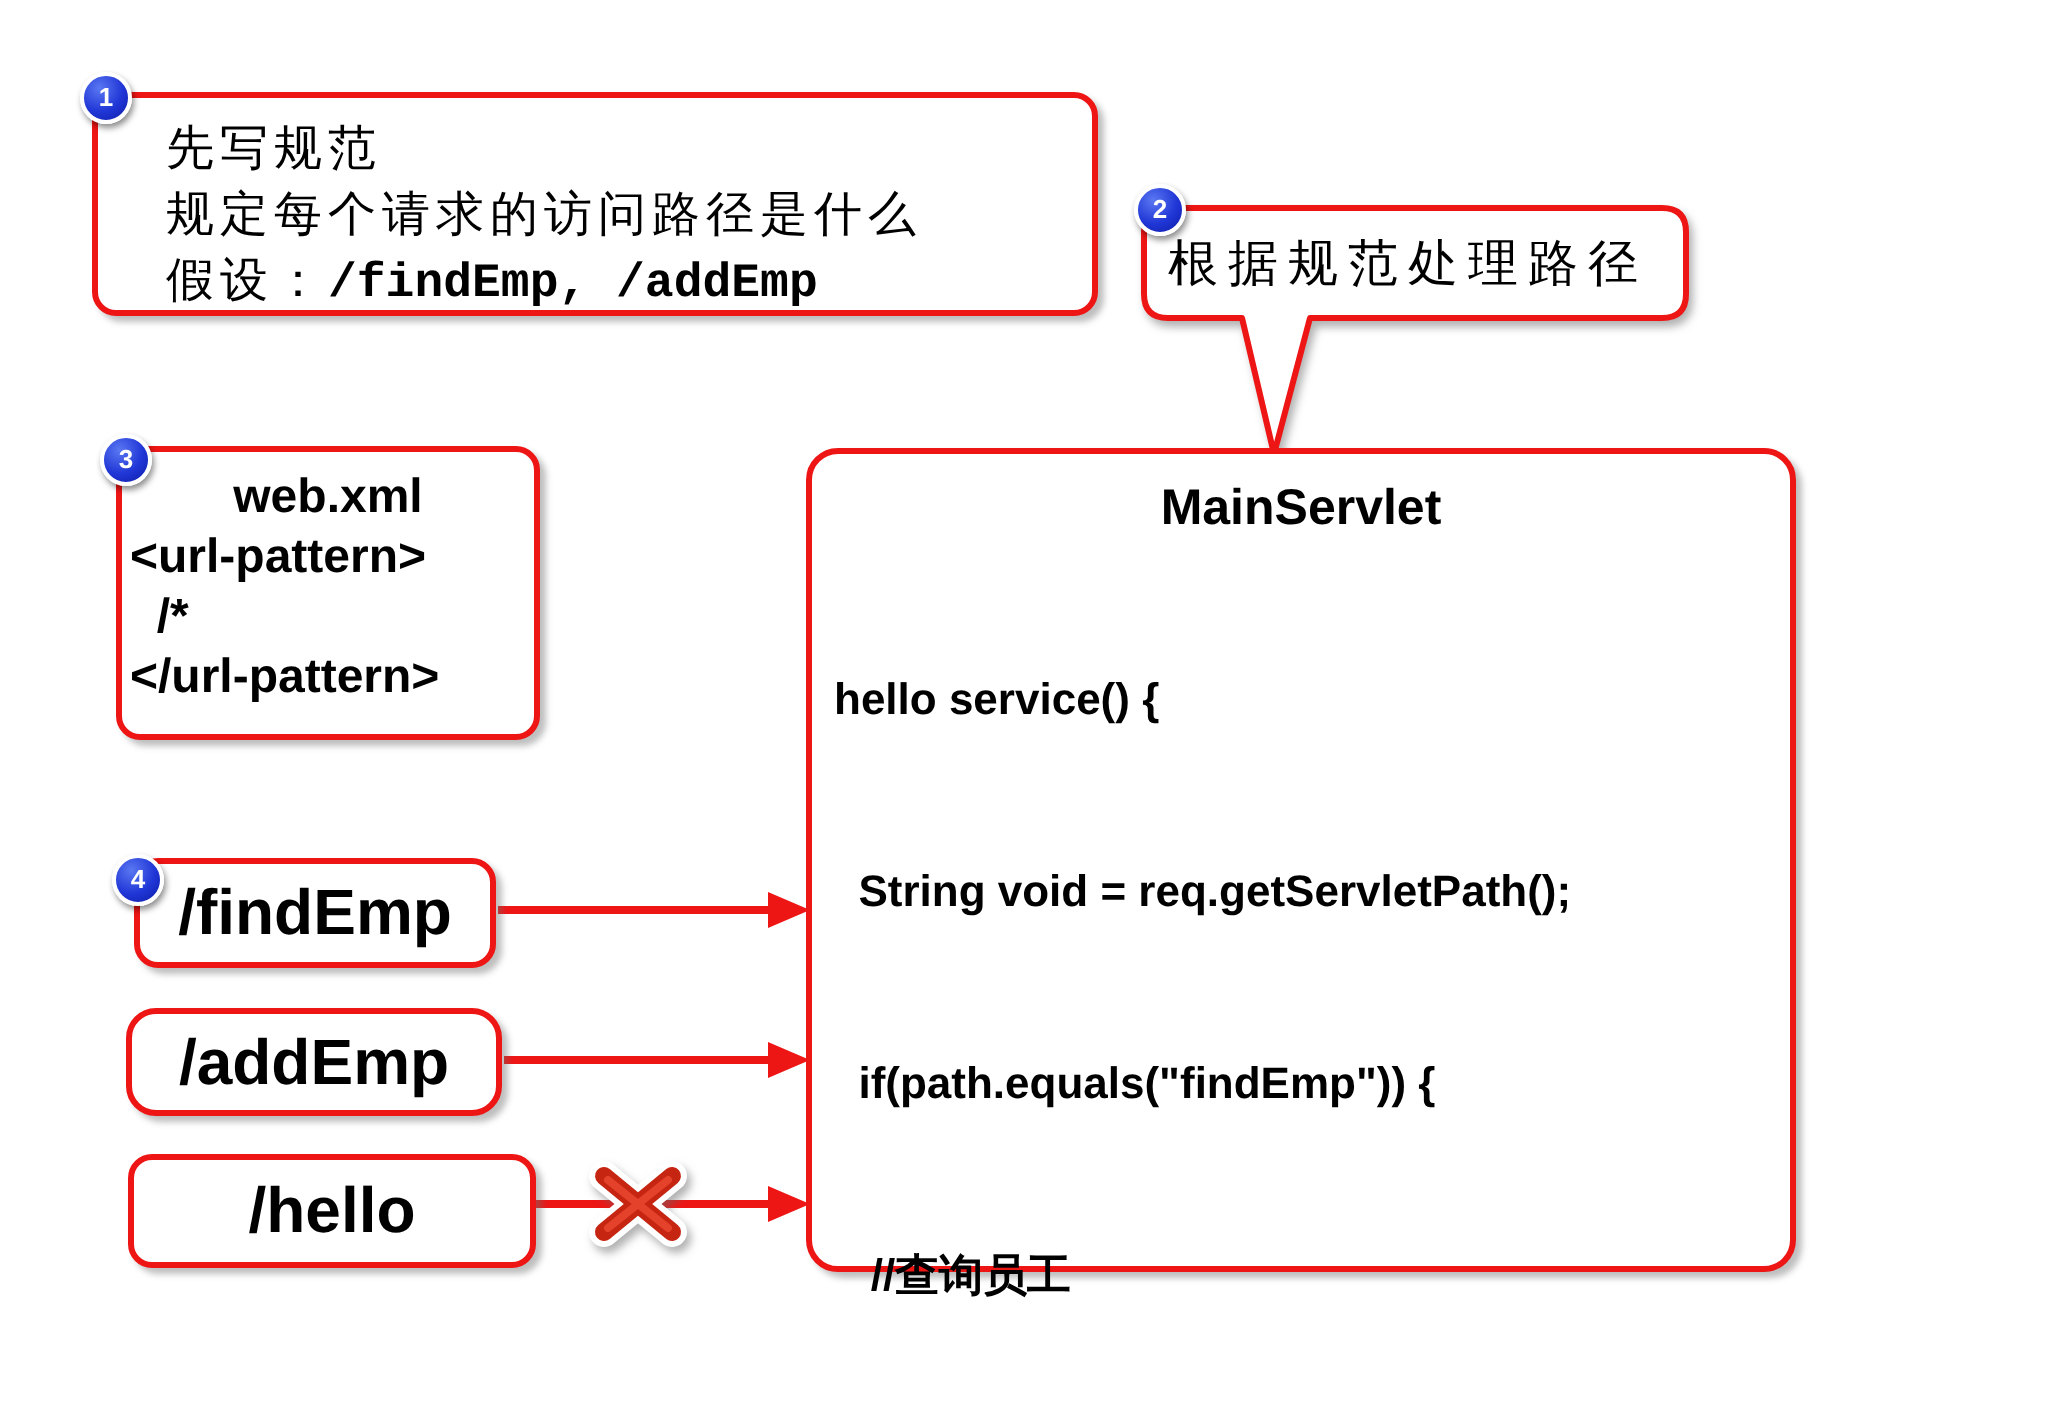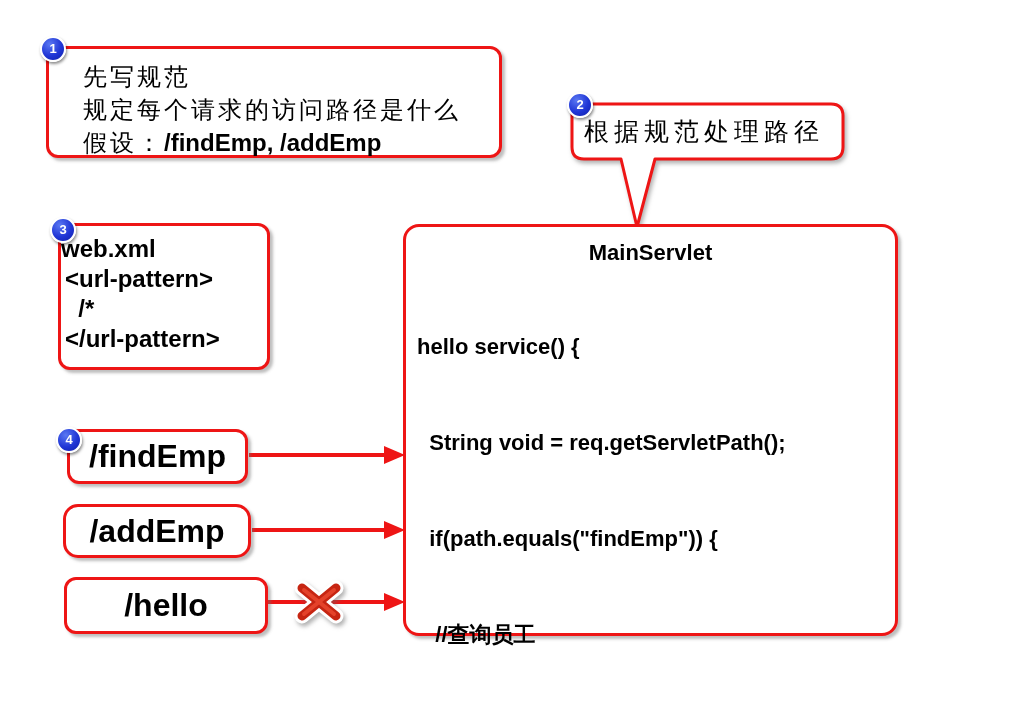--- a/index.html
+++ b/index.html
@@ -17,36 +17,36 @@
     box-sizing:border-box;z-index:3;
   }
   .badge{
     position:absolute;width:22px;height:22px;border-radius:50%;
     background:radial-gradient(circle at 35% 28%,#5a78f2 0%,#2036d6 55%,#0d1da8 100%);
     border:2px solid #fff;box-shadow:1px 2px 3px rgba(0,0,0,.45);
     color:#fff;font-size:13px;font-weight:bold;line-height:22px;text-align:center;
     z-index:6;box-sizing:content-box;
   }
   
-  .note1{left:46px;top:46px;width:456px;height:112px;padding:11px 8px 0 34px;}
+  .note1{left:46px;top:46px;width:503px;height:112px;padding:11px 8px 0 34px;font-family:Liberation Mono, monospace;}
   .note1 .cnline{font-size:24px;line-height:33px;letter-spacing:3px;white-space:nowrap;}
   .note1 .bold{font-weight:bold;letter-spacing:0;}
   
   .bubble-text{
     position:absolute;left:584px;top:115px;width:256px;z-index:4;
     font-size:25px;letter-spacing:5px;white-space:nowrap;
   }
   
   .webxml{left:58px;top:223px;width:212px;height:147px;padding-top:8px;
     font-size:24px;font-weight:bold;line-height:30px;}
-  .webxml .title{text-align:left;}
+  .webxml .title{text-align:center;}
   .webxml .xline{padding-left:4px;white-space:pre;}
   
   .servlet{left:403px;top:224px;width:495px;height:412px;border-radius:16px;}
-  .servlet .title{text-align:center;font-size:22px;font-weight:bold;margin-top:13px;}
+  .servlet .title{text-align:center;font-size:25px;font-weight:bold;margin-top:13px;}
   .servlet .code{font-size:22px;font-weight:bold;line-height:32px;white-space:pre;
     padding-left:11px;margin-top:1px;}
   
   .req{display:flex;align-items:center;justify-content:center;
     font-size:32px;font-weight:bold;}
   .req1{left:67px;top:429px;width:181px;height:55px;}
   .req2{left:63px;top:504px;width:188px;height:54px;border-radius:15px;}
   .req3{left:64px;top:577px;width:204px;height:57px;}
   
   .decor{position:absolute;left:0;top:0;z-index:2;pointer-events:none;}

